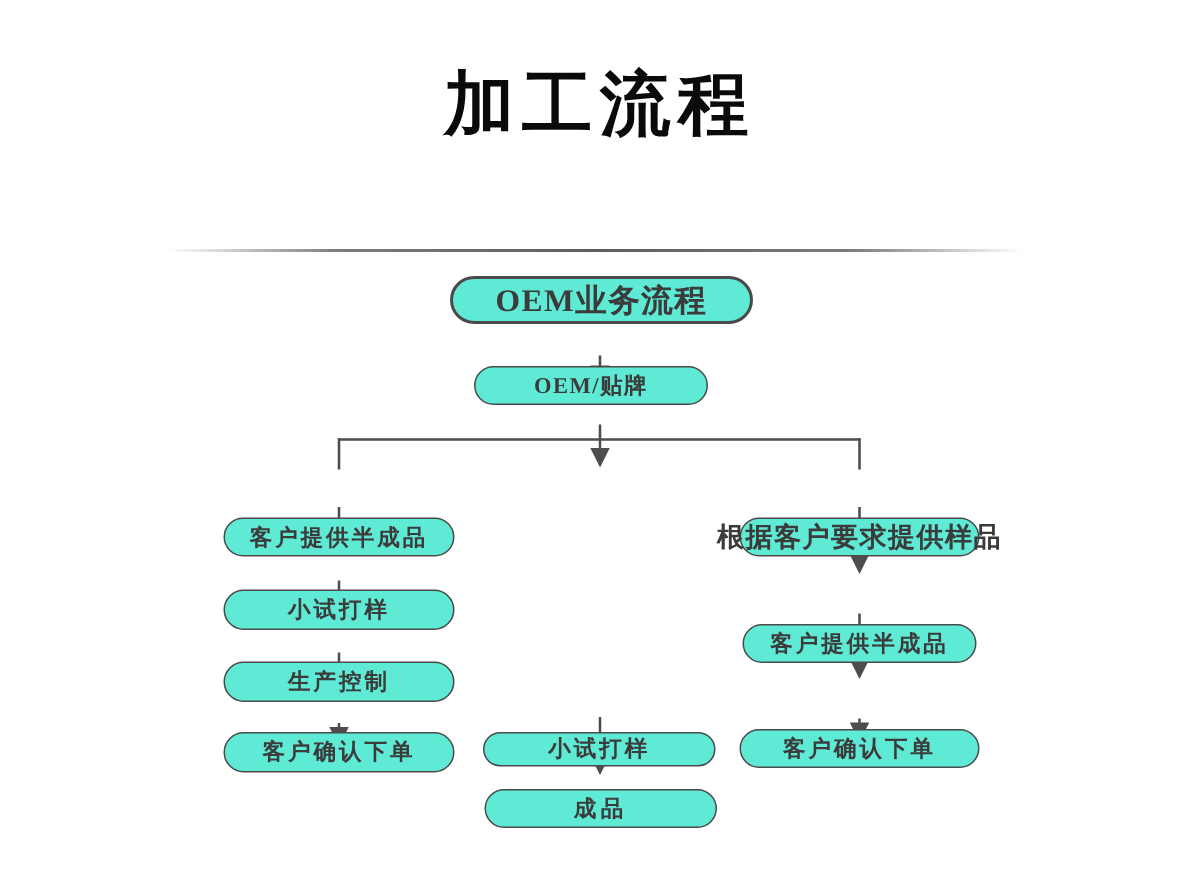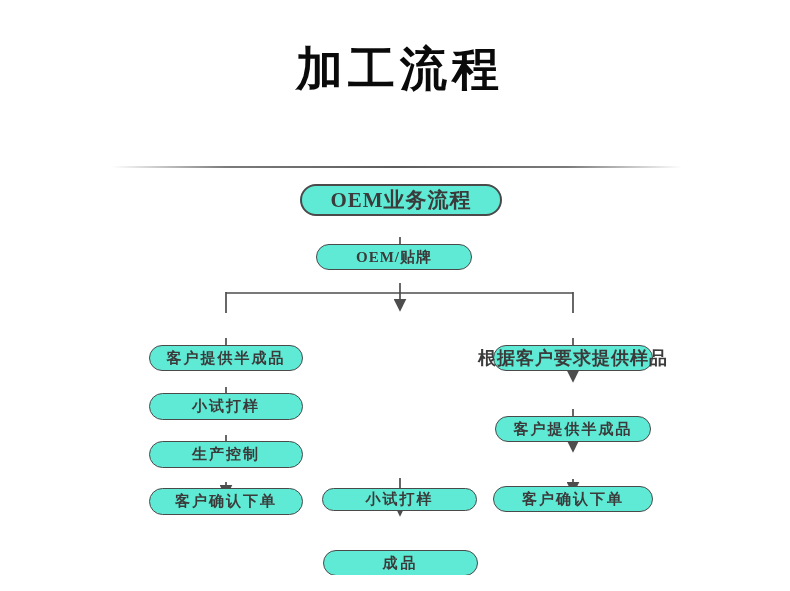--- a/index.html
+++ b/index.html
@@ -69,21 +69,21 @@
   .n-left1 { left: 149px; top: 312px; width: 154px; height: 26px; }
   .n-mid1  { left: 322px; top: 312px; width: 156px; height: 26px; }
   .n-right1{ left: 493px; top: 312px; width: 160px; height: 26px;
              font-size: 18px; letter-spacing: 1px; }
   .n-left2 { left: 149px; top: 360px; width: 154px; height: 27px; }
   .n-left3 { left: 149px; top: 408px; width: 154px; height: 27px; }
   .n-left4 { left: 149px; top: 455px; width: 154px; height: 27px; }
   .n-right2{ left: 495px; top: 383px; width: 156px; height: 26px; }
   .n-right3{ left: 493px; top: 453px; width: 160px; height: 26px; }
   .n-mid2  { left: 322px; top: 455px; width: 155px; height: 23px; }
-  .n-mid3  { left: 323px; top: 517px; width: 155px; height: 26px; letter-spacing: 3px; }
+  .n-mid3  { left: 323px; top: 493px; width: 155px; height: 26px; letter-spacing: 3px; }
 </style>
 </head>
 <body>
 
 <div id="canvas">
 
   <div class="page-title">加工流程</div>
 
   <div class="divider"></div>
 

